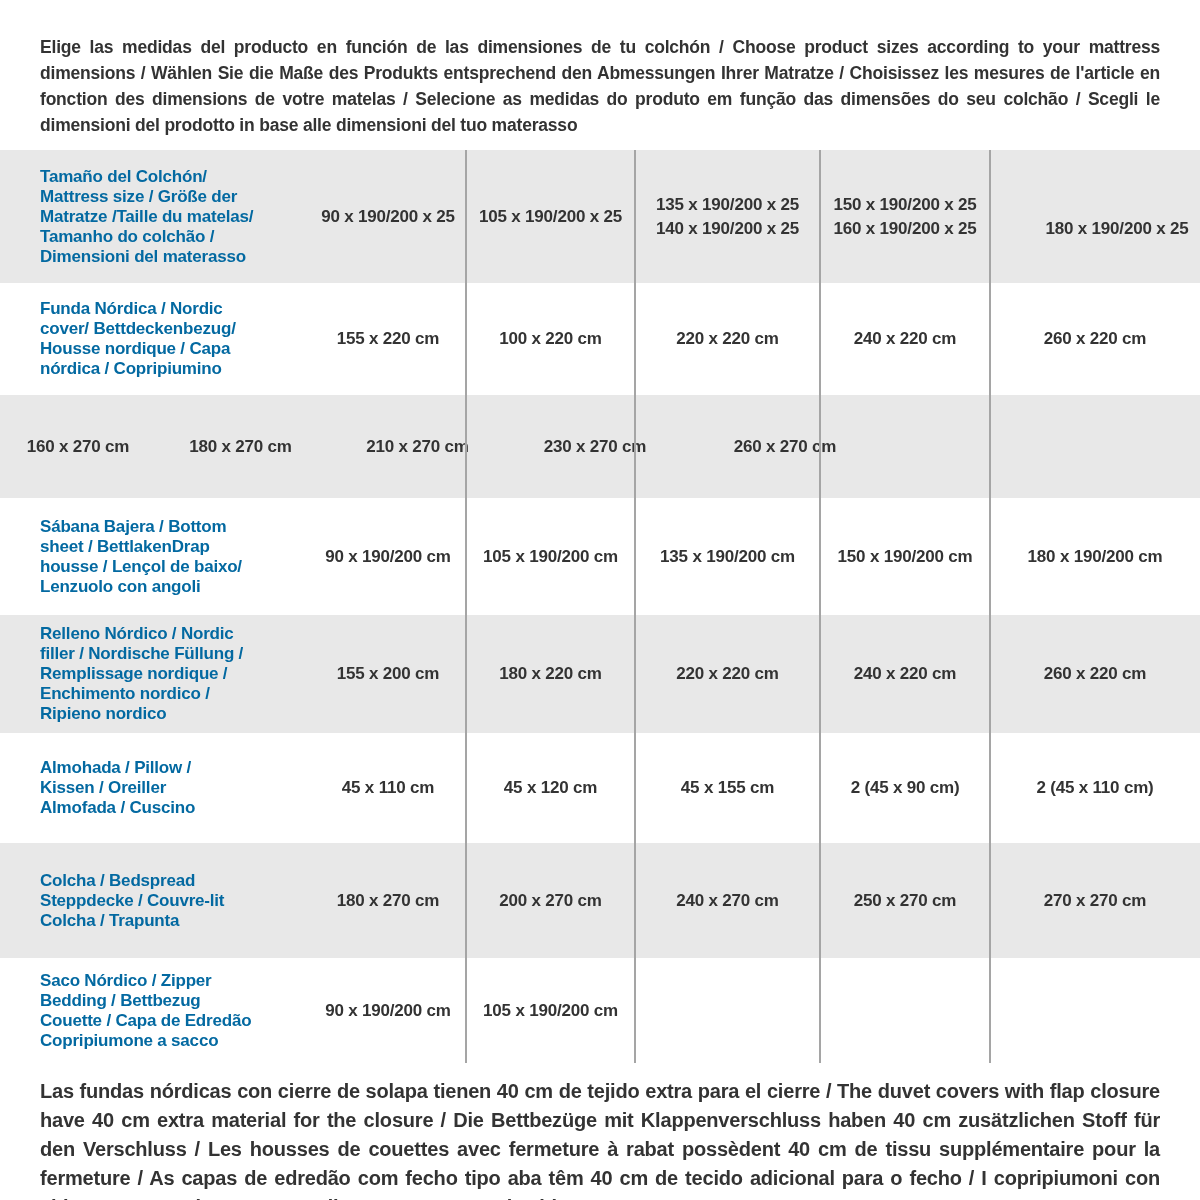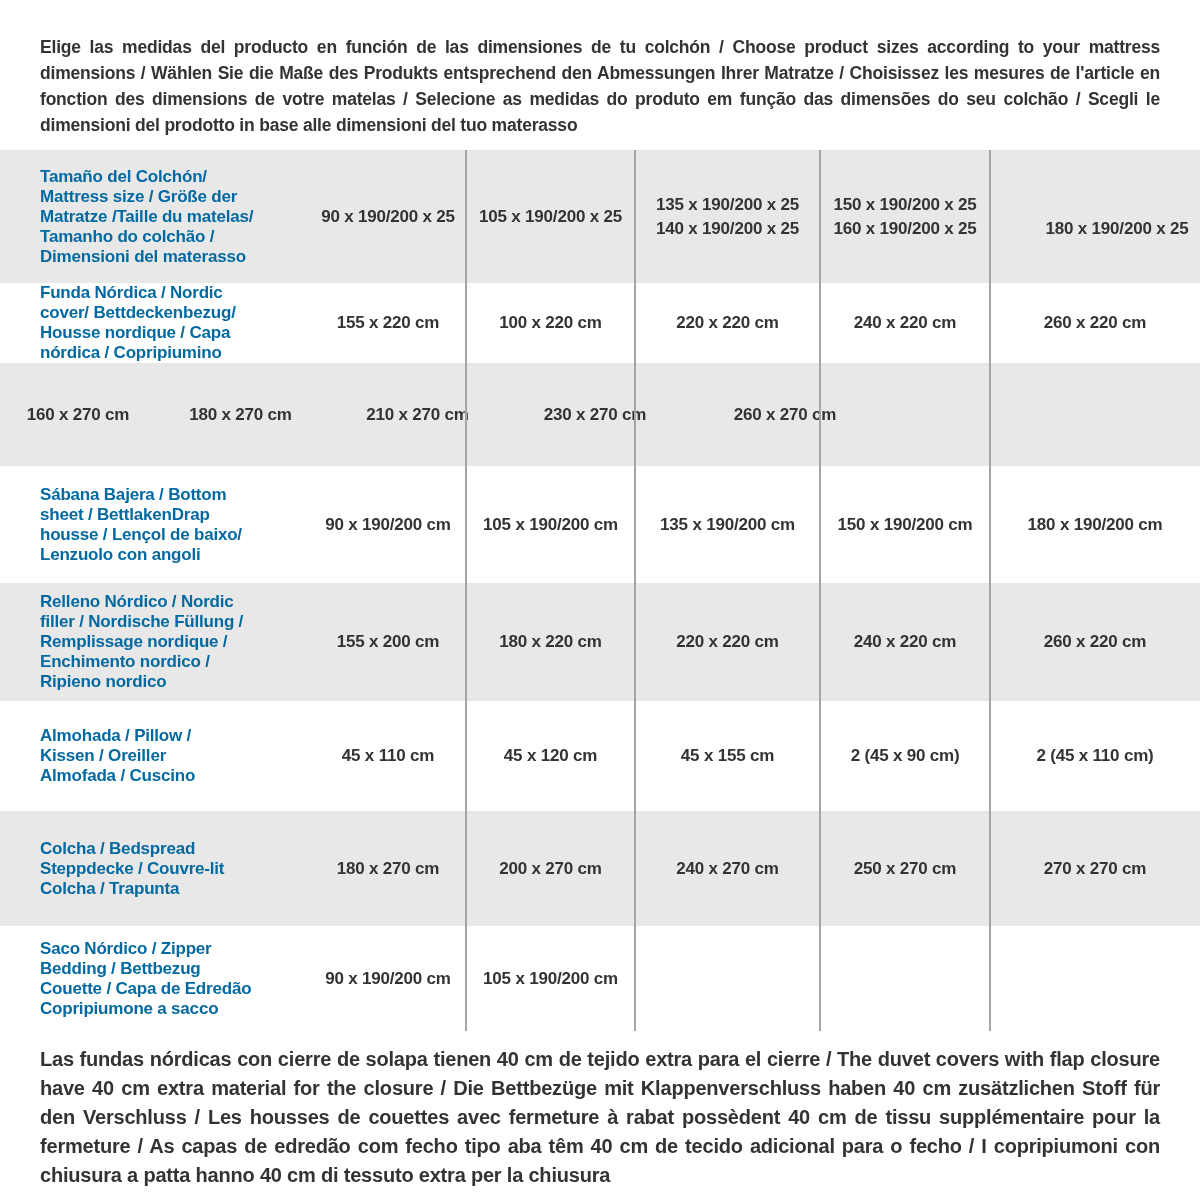--- a/index.html
+++ b/index.html
@@ -12,21 +12,21 @@
   .intro{
     margin:34px 40px 0 40px;width:1120px;
     font-size:17.5px;line-height:26px;letter-spacing:-0.2px;
     text-align:justify;color:#333333;
   }
   .size-table{position:relative;margin-top:12px;width:1200px;}
   .col-divider{position:absolute;top:0;bottom:0;width:2px;background:#a5a5a5;z-index:2;}
   .d1{left:465px}.d2{left:634px}.d3{left:819px}.d4{left:989px}
   .row{display:flex;align-items:center;width:1200px;box-sizing:border-box;}
   .gray{background:#e8e8e8;}
-  .rh{height:133px}.r1{height:80px}.r2{height:103px}.r3{height:117px}
+  .rh{height:133px}.r1{height:112px}.r2{height:103px}.r3{height:117px}
   .r4{height:118px}.r5{height:110px}.r6{height:115px}.r7{height:105px}
   .cell{box-sizing:border-box;}
   .cell.label{
     width:310px;padding-left:40px;
     font-size:17px;line-height:20px;letter-spacing:-0.2px;
     white-space:pre-line;text-align:left;color:#0369a1;
   }
   .cell.val{
     text-align:center;font-size:17px;line-height:24px;letter-spacing:-0.2px;
     white-space:pre-line;color:#333333;

